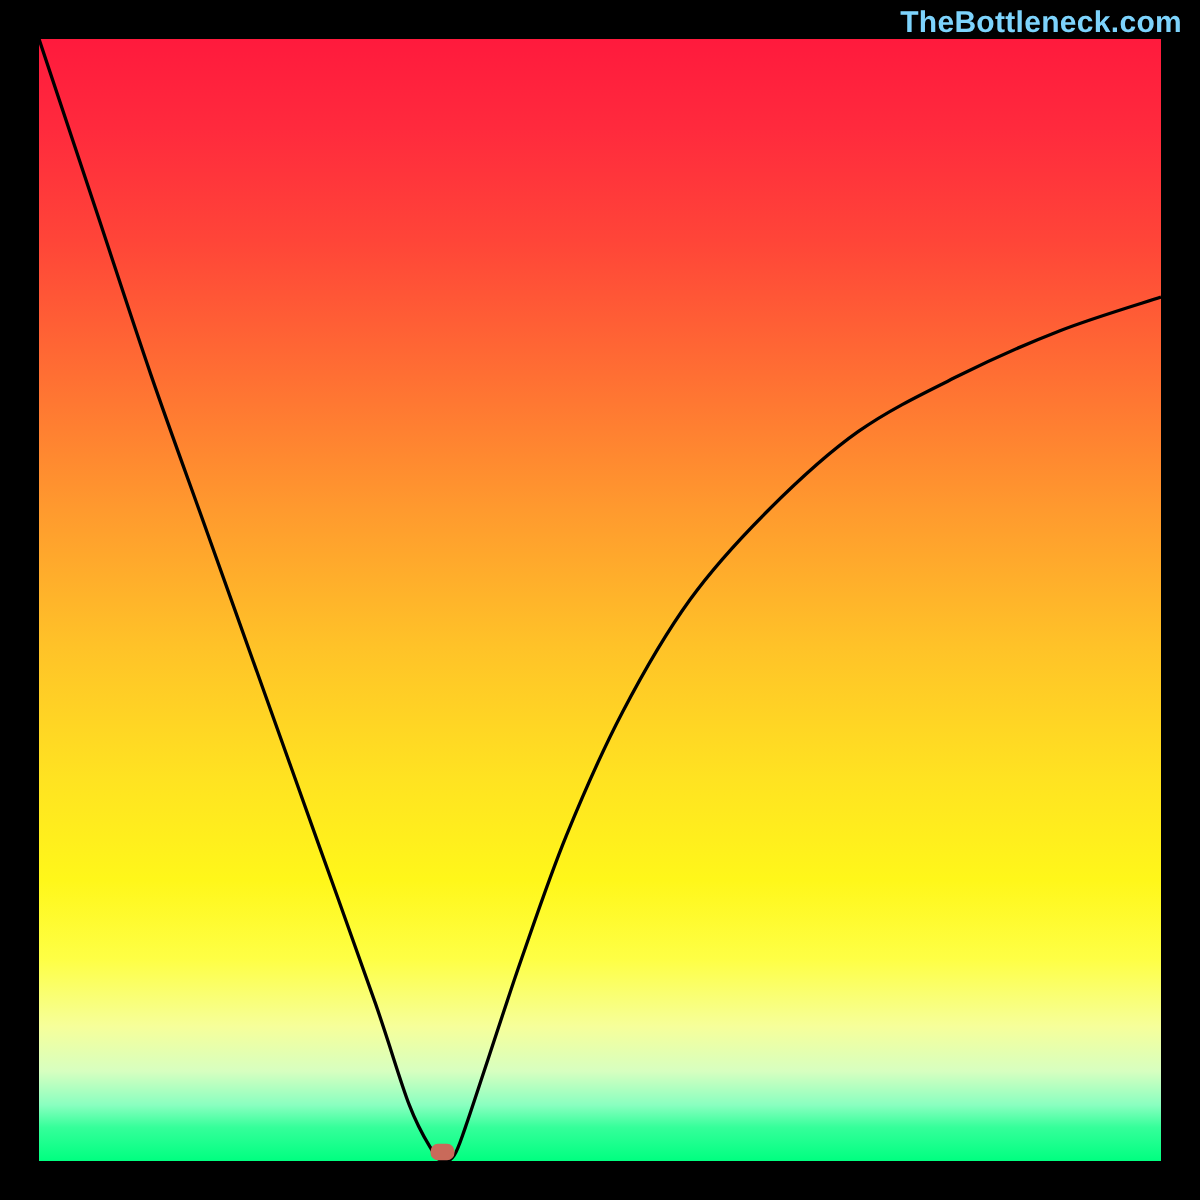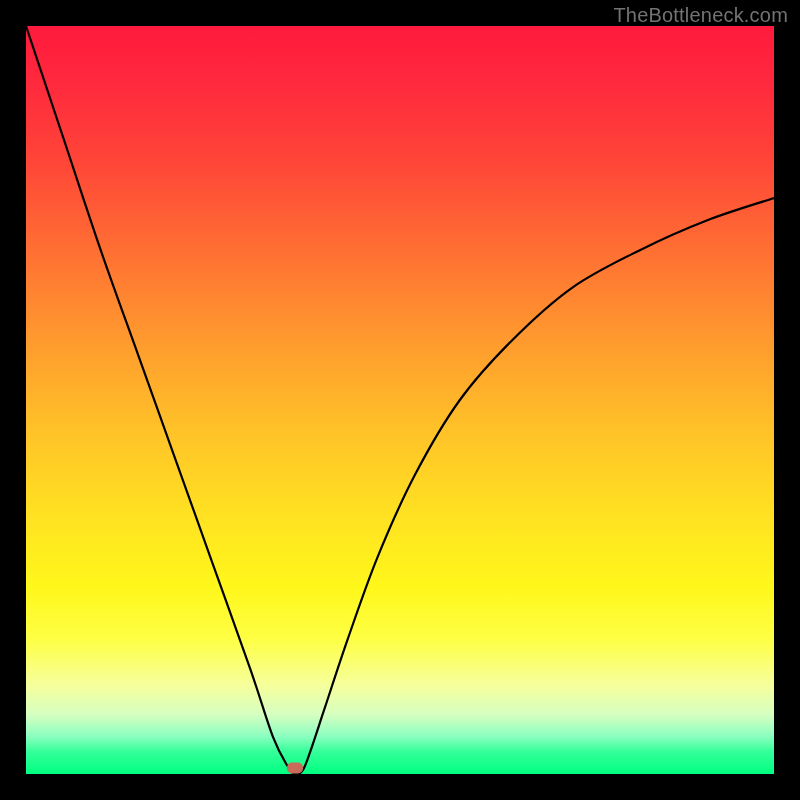--- a/index.html
+++ b/index.html
@@ -8,24 +8,24 @@
     height: 800px;
     background: #000;
     position: relative;
     font-family: Arial, Helvetica, sans-serif;
     overflow: hidden;
   }
   .watermark {
     position: absolute;
     top: 4px;
     right: 12px;
-    color: #737373;
+    color: #7dd3fc;
     font-size: 20px;
     z-index: 10;
-    font-weight: 400;
+    font-weight: 700;
     letter-spacing: 0.2px;
   }
   .plot-area {
     position: absolute;
     left: 26px;
     top: 26px;
     width: 748px;
     height: 748px;
   }
   .gradient-bg {

